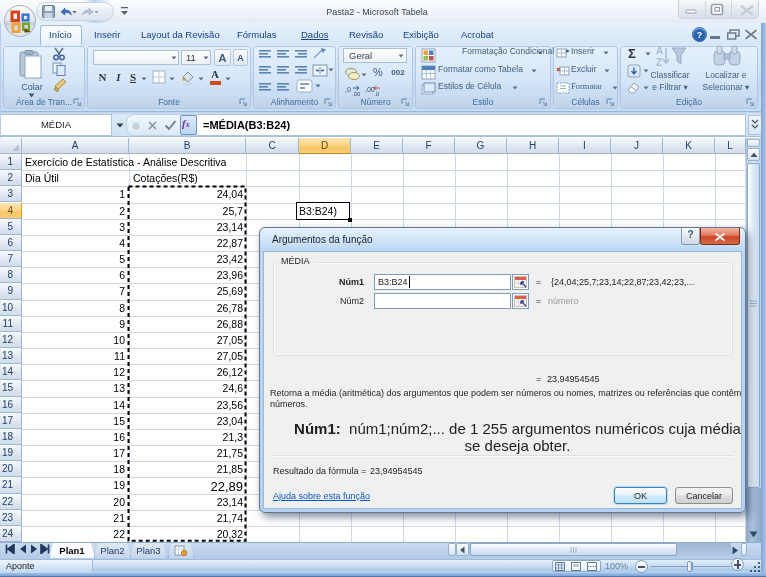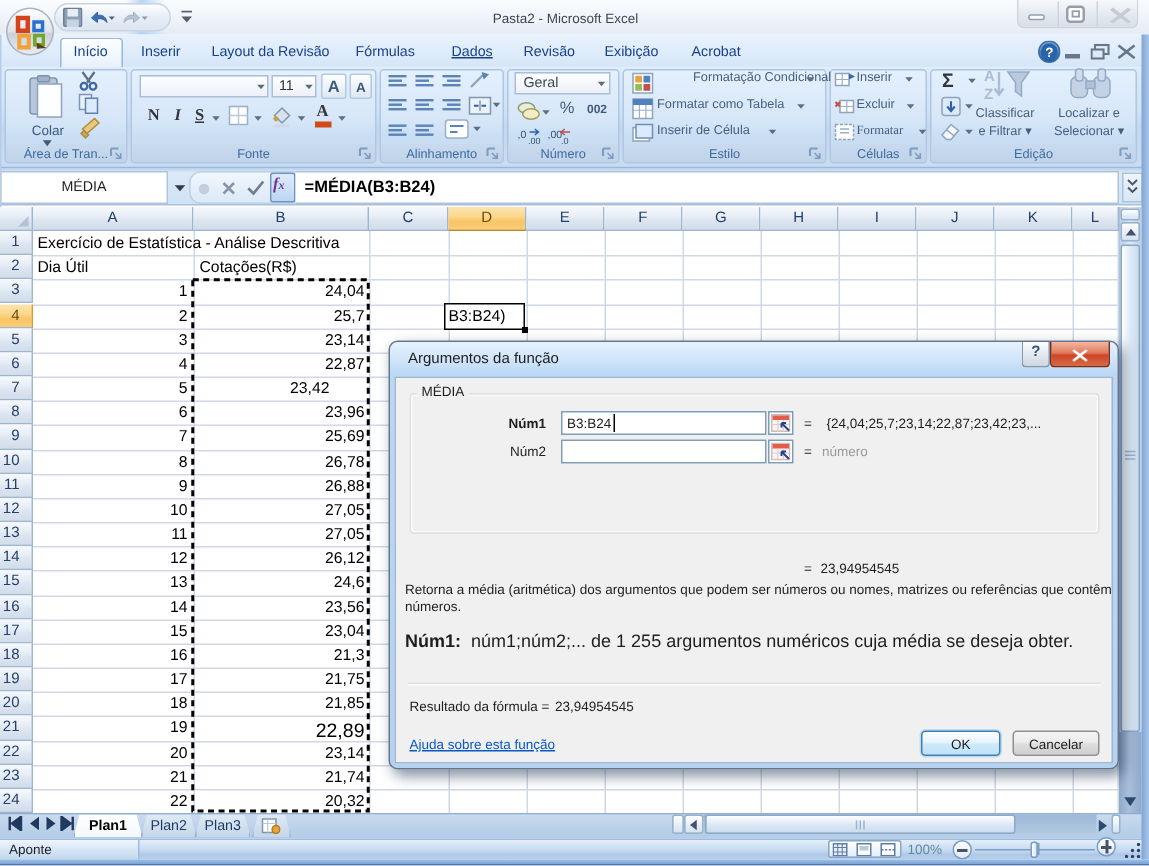--- a/index.html
+++ b/index.html
@@ -21,21 +21,21 @@
 <path d="M13.5 6 l4 0 l-2 2.4 z" fill="#54606e"></path>
 </svg>
 <svg class="ab" style="left:81px;top:5px" width="18" height="13" viewBox="0 0 18 13">
 <path d="M12 7 L8 3 L8 5.2 C4 4.6 2 7 1.7 10 C3.5 7.8 5.5 7.2 8 7.6 L8 10 Z" fill="#b9c4d2" stroke="#9cabbd" stroke-width="0.6"></path>
 <path d="M13.5 6 l4 0 l-2 2.4 z" fill="#8d99a8"></path>
 </svg>
 <svg class="ab" style="left:120px;top:7px" width="10" height="9" viewBox="0 0 10 9">
 <rect x="1" y="0" width="7" height="1.3" fill="#54606e"></rect>
     <path d="M1 4 l7 0 l-3.5 4 z" fill="#54606e"></path>
 </svg>
-<div class="ab" style="left:250px;top:7px;width:254px;height:15px;text-align:center;font-size:9px;color:#3c4653;">Pasta2 - Microsoft Excel</div>
+<div class="ab" style="left:250px;top:7px;width:254px;height:15px;text-align:center;font-size:9px;color:#3c4653;">Pasta2 - Microsoft Tabela</div>
 <div class="ab" style="left:678px;top:0px;width:81px;height:19px;border:1px solid #ccd4dd;border-top:none;border-radius:0 0 5px 5px;background:linear-gradient(#f7f9fb,#e3e9f0 55%,#d7dfe8);"></div>
 <div class="ab" style="left:705px;top:1px;width:1px;height:17px;background:#ccd4dd;"></div>
 <div class="ab" style="left:731px;top:1px;width:1px;height:17px;background:#ccd4dd;"></div>
 <svg class="ab" style="left:684px;top:5px" width="14" height="10" viewBox="0 0 14 10">
 <rect x="2" y="5" width="10" height="3" rx="1.2" fill="#fdfdfe" stroke="#959ea9"></rect>
 </svg>
 <svg class="ab" style="left:710px;top:3px" width="14" height="13" viewBox="0 0 14 13">
 <rect x="1.5" y="1.5" width="11" height="10" rx="2" fill="#fdfdfe" stroke="#959ea9" stroke-width="1.6"></rect>
 <rect x="5" y="4.5" width="4.4" height="3.6" fill="none" stroke="#959ea9" stroke-width="1.2"></rect>
 </svg>
@@ -271,21 +271,21 @@
 <rect x="3" y="1" width="11" height="9" fill="#dcebfb" stroke="#6f8fb5"></rect>
 </svg>
 <div class="ab" style="left:438px;top:46px;height:12px;font-size:8.5px;color:#44607e;margin-left:24px;">Formatação Condicional</div>
 <svg class="ab" style="left:537px;top:51px" width="6" height="4" viewBox="0 0 6 4">
     <path d="M0.5 0.5 l5 0 l-2.5 3 z" fill="#5a6e85"></path>
   </svg>
 <div class="ab" style="left:438px;top:64px;height:12px;font-size:8.5px;color:#44607e;">Formatar como Tabela</div>
 <svg class="ab" style="left:531px;top:69px" width="6" height="4" viewBox="0 0 6 4">
     <path d="M0.5 0.5 l5 0 l-2.5 3 z" fill="#5a6e85"></path>
   </svg>
-<div class="ab" style="left:438px;top:81px;height:12px;font-size:8.5px;color:#44607e;">Inserir de Célula</div>
+<div class="ab" style="left:438px;top:81px;height:12px;font-size:8.5px;color:#44607e;">Estilos de Célula</div>
 <svg class="ab" style="left:512px;top:86px" width="6" height="4" viewBox="0 0 6 4">
     <path d="M0.5 0.5 l5 0 l-2.5 3 z" fill="#5a6e85"></path>
   </svg>
 <svg class="ab" style="left:556px;top:46px" width="15" height="14" viewBox="0 0 15 14">
 <rect x="1" y="3" width="9" height="8" fill="#fdfeff" stroke="#8fa3ba"></rect>
     <path d="M1 7 l9 0 M5.5 3 l0 8" stroke="#9ab0c8" stroke-width="0.8"></path>
 <path d="M10 3 l4 2 l-4 2" fill="#3e66a0"></path>
 </svg>
 <svg class="ab" style="left:556px;top:64px" width="15" height="14" viewBox="0 0 15 14">
 <rect x="4" y="3" width="9" height="8" fill="#fdfeff" stroke="#8fa3ba"></rect>
@@ -467,21 +467,21 @@
 <div class="ab" style="left:133px;top:172.17px;height:13px;font-size:10.5px;color:#000;">Cotações(R$)</div>
 <div class="ab" style="left:60px;top:188.34px;width:65px;height:13px;font-size:10.5px;color:#000;text-align:right;">1</div>
 <div class="ab" style="left:170px;top:188.34px;width:73px;height:13px;font-size:10.5px;color:#000;text-align:right;">24,04</div>
 <div class="ab" style="left:60px;top:204.51px;width:65px;height:13px;font-size:10.5px;color:#000;text-align:right;">2</div>
 <div class="ab" style="left:170px;top:204.51px;width:73px;height:13px;font-size:10.5px;color:#000;text-align:right;">25,7</div>
 <div class="ab" style="left:60px;top:220.68px;width:65px;height:13px;font-size:10.5px;color:#000;text-align:right;">3</div>
 <div class="ab" style="left:170px;top:220.68px;width:73px;height:13px;font-size:10.5px;color:#000;text-align:right;">23,14</div>
 <div class="ab" style="left:60px;top:236.85px;width:65px;height:13px;font-size:10.5px;color:#000;text-align:right;">4</div>
 <div class="ab" style="left:170px;top:236.85px;width:73px;height:13px;font-size:10.5px;color:#000;text-align:right;">22,87</div>
 <div class="ab" style="left:60px;top:253.02px;width:65px;height:13px;font-size:10.5px;color:#000;text-align:right;">5</div>
-<div class="ab" style="left:170px;top:253.02px;width:73px;height:13px;font-size:10.5px;color:#000;text-align:center;">23,42</div>
+<div class="ab" style="left:170px;top:253.02px;width:73px;height:13px;font-size:10.5px;color:#000;text-align:right;">23,42</div>
 <div class="ab" style="left:60px;top:269.19px;width:65px;height:13px;font-size:10.5px;color:#000;text-align:right;">6</div>
 <div class="ab" style="left:170px;top:269.19px;width:73px;height:13px;font-size:10.5px;color:#000;text-align:right;">23,96</div>
 <div class="ab" style="left:60px;top:285.36px;width:65px;height:13px;font-size:10.5px;color:#000;text-align:right;">7</div>
 <div class="ab" style="left:170px;top:285.36px;width:73px;height:13px;font-size:10.5px;color:#000;text-align:right;">25,69</div>
 <div class="ab" style="left:60px;top:301.53px;width:65px;height:13px;font-size:10.5px;color:#000;text-align:right;">8</div>
 <div class="ab" style="left:170px;top:301.53px;width:73px;height:13px;font-size:10.5px;color:#000;text-align:right;">26,78</div>
 <div class="ab" style="left:60px;top:317.70px;width:65px;height:13px;font-size:10.5px;color:#000;text-align:right;">9</div>
 <div class="ab" style="left:170px;top:317.70px;width:73px;height:13px;font-size:10.5px;color:#000;text-align:right;">26,88</div>
 <div class="ab" style="left:60px;top:333.87px;width:65px;height:13px;font-size:10.5px;color:#000;text-align:right;">10</div>
 <div class="ab" style="left:170px;top:333.87px;width:73px;height:13px;font-size:10.5px;color:#000;text-align:right;">27,05</div>
@@ -624,19 +624,19 @@
 <rect x="0.5" y="0.5" width="12" height="11" fill="#fdf3f2" stroke="#c8beba"></rect>
 <rect x="1" y="1" width="11" height="3" fill="#e45c4a"></rect>
 <path d="M1 7 l11 0 M4.6 4 l0 8 M8.2 4 l0 8" stroke="#d8cec9" stroke-width="0.8"></path>
 <path d="M7 6 l5 5 M7 6 l0 3 M7 6 l3 0" stroke="#23418c" stroke-width="1.3"></path>
 </svg>
 <div class="ab" style="left:536px;top:296px;height:11px;font-size:9px;color:#1e1e1e;">=</div>
 <div class="ab" style="left:548px;top:296px;height:11px;font-size:9px;color:#9a9a9a;">número</div>
 <div class="ab" style="left:536px;top:374px;height:11px;font-size:9px;color:#1e1e1e;">=</div>
 <div class="ab" style="left:547px;top:374px;height:11px;font-size:9px;color:#1e1e1e;">23,94954545</div>
 <div class="ab" style="left:270px;top:388px;width:480px;height:24px;font-size:9px;color:#1e1e1e;line-height:10.5px;">Retorna a média (aritmética) dos argumentos que podem ser números ou nomes, matrizes ou referências que contêm<br>números.</div>
-<div class="ab" style="left:270px;top:420px;width:463px;height:11px;font-size:12px;color:#1e1e1e;text-align:left;"><b>Núm1:</b>&nbsp; núm1;núm2;... de 1 255 argumentos numéricos cuja média se deseja obter.</div>
+<div class="ab" style="left:286px;top:420px;width:463px;height:11px;font-size:15px;color:#1e1e1e;text-align:center;"><b>Núm1:</b>&nbsp; núm1;núm2;... de 1 255 argumentos numéricos cuja média se deseja obter.</div>
 <div class="ab" style="left:272px;top:455px;width:462px;height:1px;background:#dfdfe3;"></div>
 <div class="ab" style="left:272px;top:456px;width:462px;height:1px;background:#fbfbfb;"></div>
 <div class="ab" style="left:273px;top:466px;height:11px;font-size:9px;color:#1e1e1e;">Resultado da fórmula =</div>
 <div class="ab" style="left:370px;top:466px;height:11px;font-size:9px;color:#1e1e1e;">23,94954545</div>
 <div class="ab" style="left:273px;top:491px;height:11px;font-size:9px;color:#0757c4;text-decoration:underline;">Ajuda sobre esta função</div>
 <div class="ab" style="left:614px;top:487px;width:53px;height:17px;border:1px solid #3c7fb1;border-radius:3px;background:linear-gradient(#fdfeff,#e7f4fd 45%,#cde9fb 55%,#bfe1f7);box-shadow:0 0 0 1px #b9ddf2;font-size:9px;color:#1e1e1e;text-align:center;line-height:16px;">OK</div>
 <div class="ab" style="left:675px;top:487px;width:58px;height:17px;border:1px solid #8e8f8f;border-radius:3px;background:linear-gradient(#f4f4f4,#ebebeb 45%,#dddddd 55%,#cfcfcf);font-size:9px;color:#1e1e1e;text-align:center;line-height:16px;">Cancelar</div>
 </body></html>

